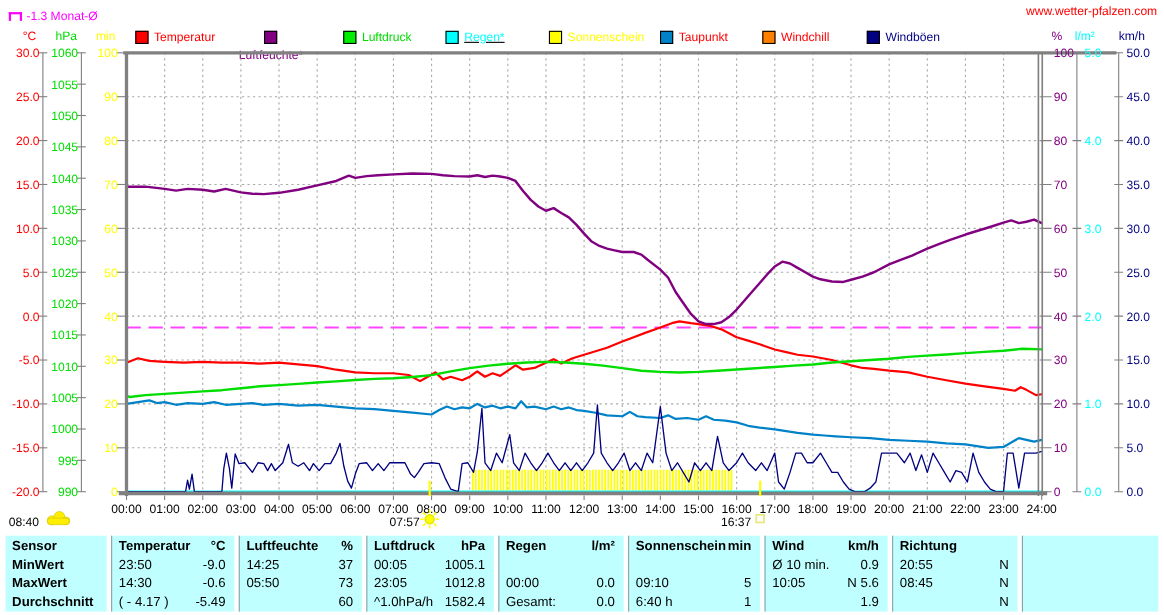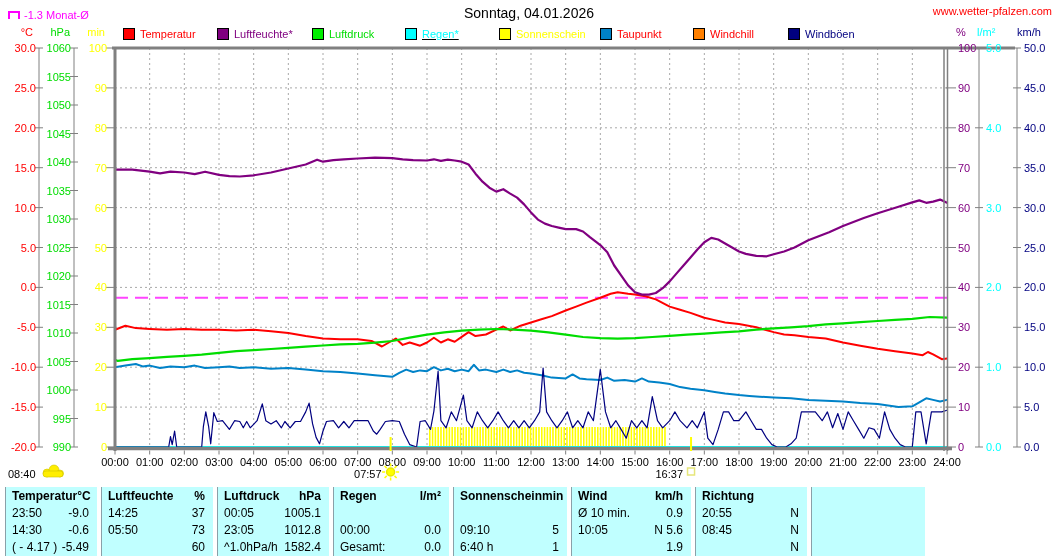--- a/index.html
+++ b/index.html
@@ -31,29 +31,28 @@
   .bold{font-weight:bold;}
 </style>
 </head>
 <body>
 
 <div class="stage">
   <div class="monat">
     <span class="monat-glyph"></span>
     <span>-1.3 Monat-Ø</span>
   </div>
-  <div class="title">Sonntag, 04.01.2026</div>
   <a class="site" href="#">www.wetter-pfalzen.com</a>
 
   <div class="legend" id="legend">
       <div class="legend-item" style="left: 123px;">
         <span class="legend-swatch" style="background: rgb(255, 0, 0);"></span>
         <span style="color: rgb(255, 0, 0);">Temperatur</span>
       </div>
-      <div class="legend-item" style="left: 217px;">
+      <div class="legend-item" style="left: 217px; flex-direction: column;">
         <span class="legend-swatch" style="background: rgb(128, 0, 128);"></span>
         <span style="color: rgb(128, 0, 128);">Luftfeuchte*</span>
       </div>
       <div class="legend-item" style="left: 312px;">
         <span class="legend-swatch" style="background: rgb(0, 238, 0);"></span>
         <span style="color: rgb(0, 221, 0);">Luftdruck</span>
       </div>
       <div class="legend-item" style="left: 405px; text-decoration: underline;">
         <span class="legend-swatch" style="background: rgb(0, 255, 255);"></span>
         <span style="color: rgb(0, 255, 255);">Regen*</span>
@@ -437,20 +436,38 @@
           <line x1="394.489087296526" y1="468.110912703474" x2="396.61040764008567" y2="465.98959235991435"></line>
         </g>
         <rect x="389.6" y="437" width="2" height="14" fill="#ffff00"></rect>
         <text x="683.0444444444445" y="478" fill="#000" text-anchor="end" font-size="11" font-weight="normal">16:37</text>
         <rect x="687.5444444444445" y="468" width="7" height="7" fill="#ffffff" stroke="#e6e67a" stroke-width="1.5"></rect>
         <rect x="690.0444444444445" y="437" width="2" height="14" fill="#ffff00"></rect>
       </g>
     </svg>
 
   <div class="tbl" id="stats-table">
+      <div class="tgroup first">
+        <div class="trow head">
+          <span class="l bold">Sensor</span>
+          <span class="r bold"></span>
+        </div>
+        <div class="trow head">
+          <span class="l bold">MinWert</span>
+          <span class="r bold"></span>
+        </div>
+        <div class="trow head">
+          <span class="l bold">MaxWert</span>
+          <span class="r bold"></span>
+        </div>
+        <div class="trow head">
+          <span class="l bold">Durchschnitt</span>
+          <span class="r bold"></span>
+        </div>
+      </div>
       <div class="tgroup">
         <div class="trow head">
           <span class="l bold">Temperatur</span>
           <span class="r bold">°C</span>
         </div>
         <div class="trow">
           <span class="l">23:50</span>
           <span class="r">-9.0</span>
         </div>
         <div class="trow">

